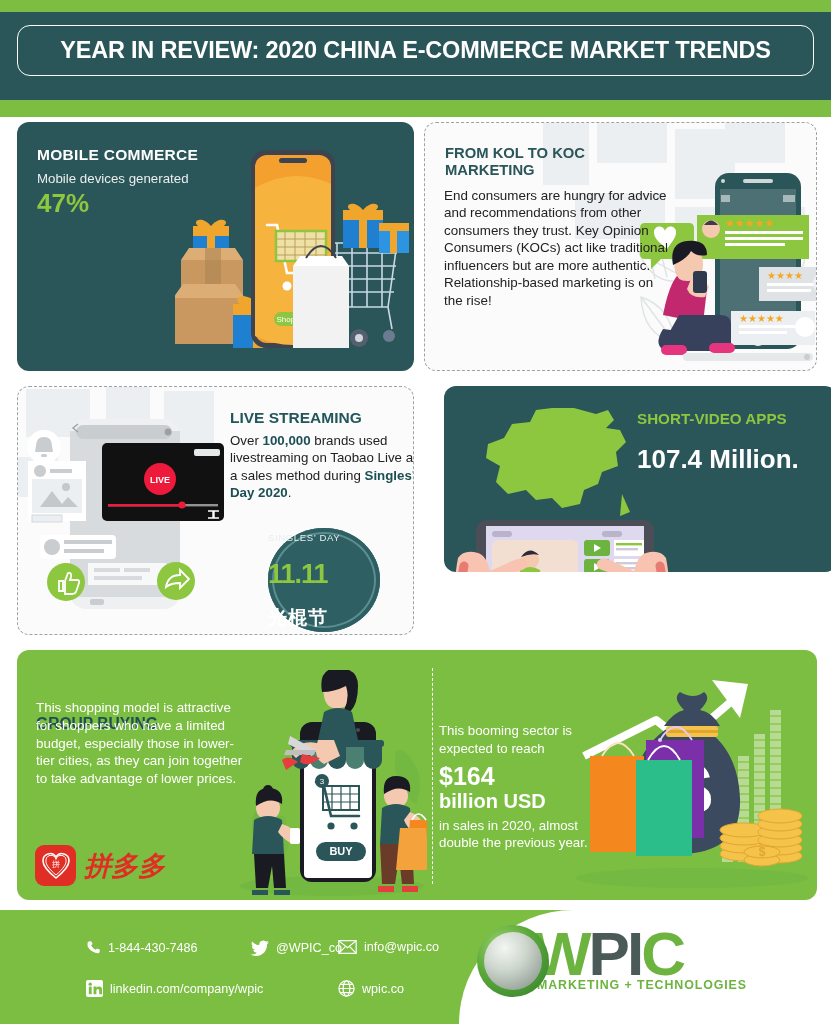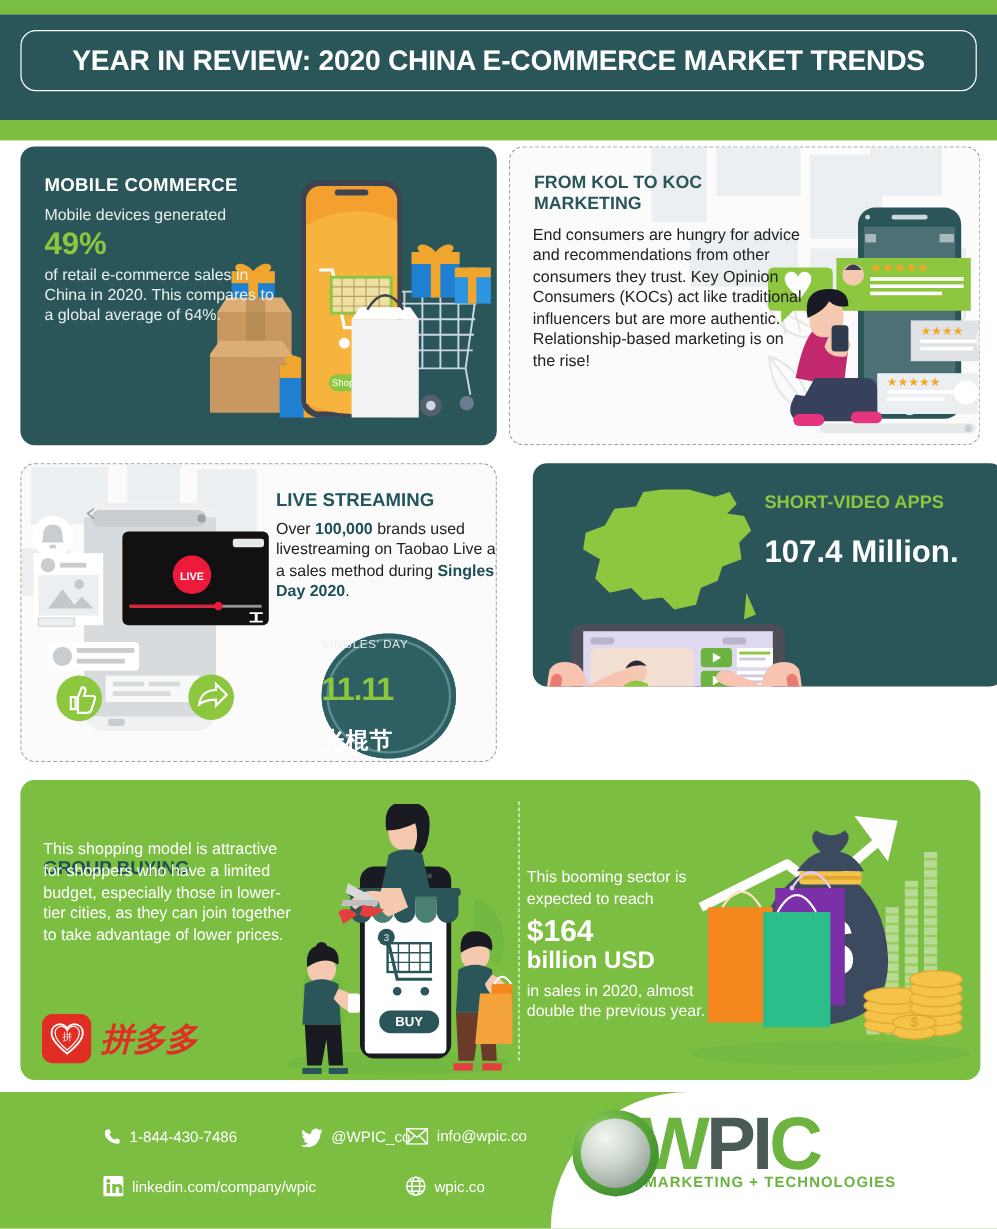--- a/index.html
+++ b/index.html
@@ -211,22 +211,21 @@
       <path d="M118 118 h56 v82 h-56 z" fill="#f2f2f2"></path>
       <path d="M118 118 h56 l-7 -10 h-42 z" fill="#ffffff"></path>
       <path d="M131 110 q15 -24 30 0" fill="none" stroke="#3d4450" stroke-width="2"></path>
       <circle cx="184" cy="190" r="9" fill="#55606e"></circle>
       <circle cx="184" cy="190" r="4" fill="#cfd6de"></circle>
     </svg>
 
     <div class="p-title">MOBILE COMMERCE</div>
     <div class="p-body">
       <span>Mobile devices generated</span>
-      <span class="pct">49%</span>
-      <span>of retail e-commerce sales in China in 2020. This compares to a global average of 64%.</span>
+      <span class="pct">47%</span>
     </div>
   </div>
 
   <div class="panel panel-dashed" id="panel-koc">
 
     <svg class="ill" style="left:0; top:0;" width="393" height="249" viewBox="0 0 393 249">
       <g fill="#eceff1">
         <rect x="118" y="0" width="46" height="62"></rect>
         <rect x="172" y="0" width="70" height="40"></rect>
         <rect x="250" y="6" width="60" height="70"></rect>

